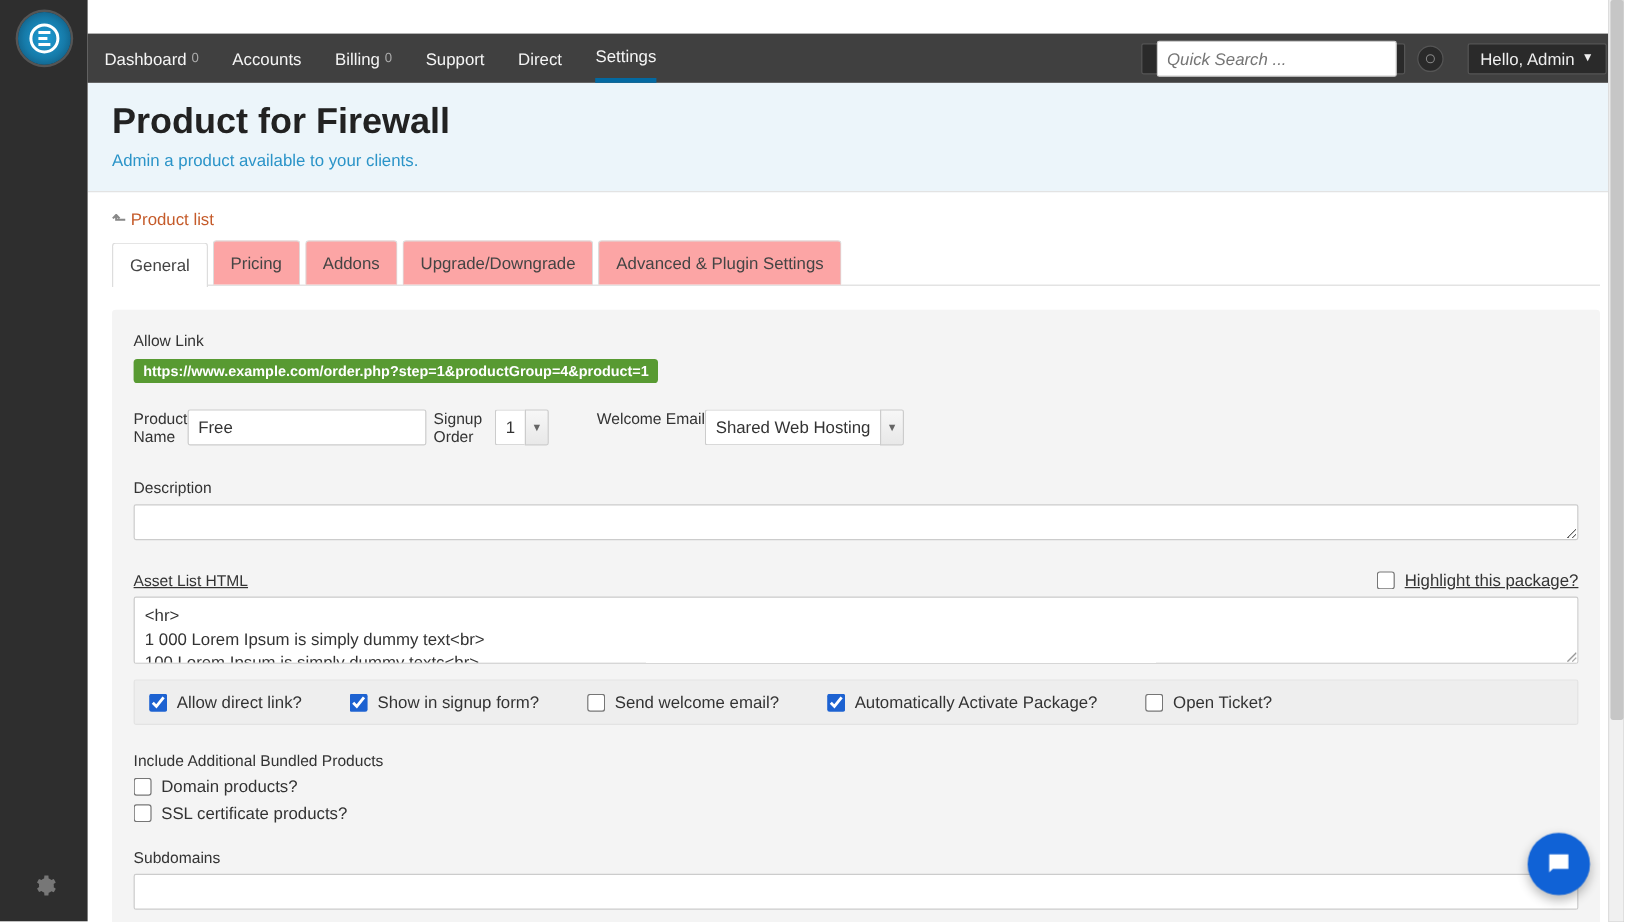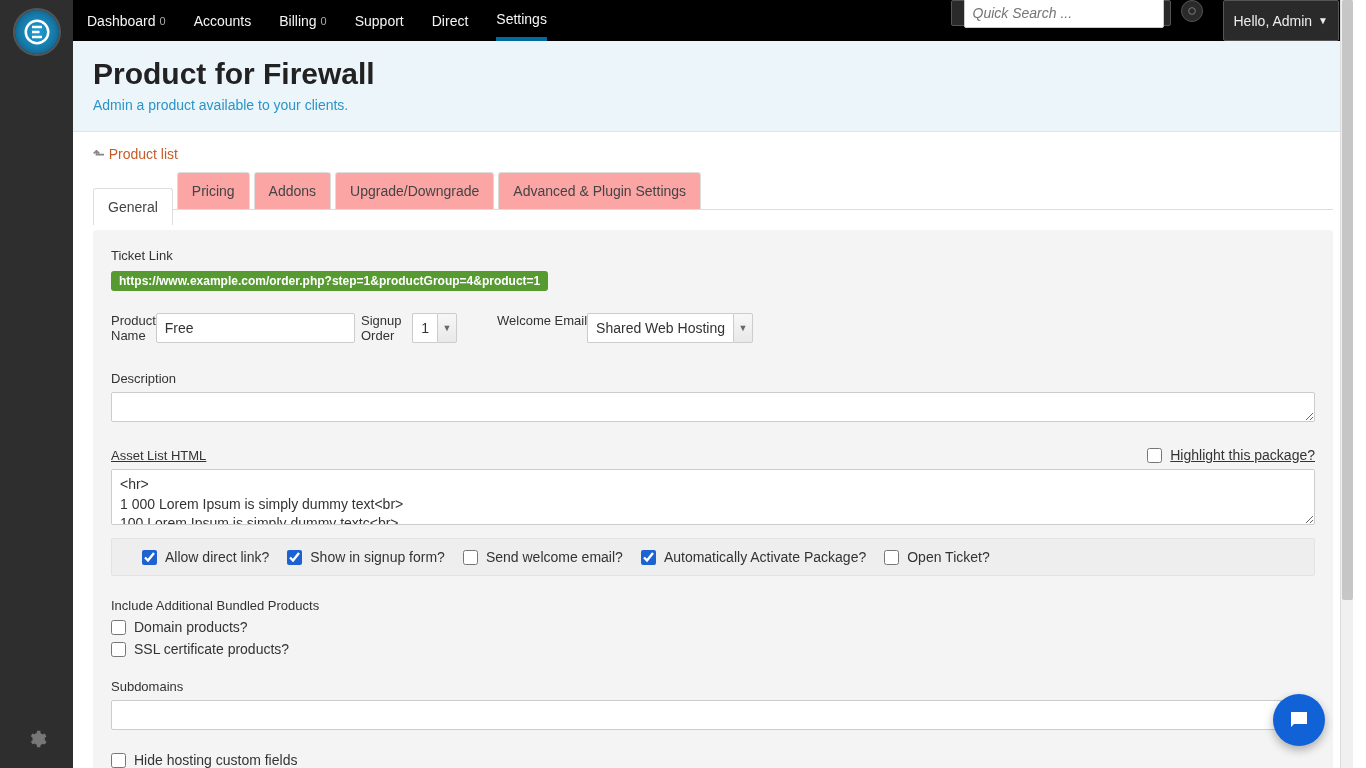--- a/index.html
+++ b/index.html
@@ -3,21 +3,21 @@
 <meta charset="utf-8">
 <style>
 * { box-sizing: border-box; margin: 0; padding: 0; }
 body { font-family: "Segoe UI", Arial, sans-serif; font-size: 14px; background: #fff; color: #333; overflow: hidden; }
 .app { display: flex; height: 768px; width: 1353px; position: relative; }
 .left-rail { width: 73px; background: #2e2e2e; display: flex; flex-direction: column; align-items: center; padding-top: 10px; position: relative; }
 .logo { width: 44px; height: 44px; border-radius: 50%; background: radial-gradient(circle at 50% 50%, #1f9ed8 0%, #167aa8 55%, #0d486a 100%); display: flex; align-items: center; justify-content: center; color: #fff; font-size: 22px; font-weight: bold; box-shadow: 0 0 0 2px #555; }
 .logo svg { width: 30px; height: 30px; }
 .gear-btn { position: absolute; bottom: 14px; color: #777; font-size: 20px; cursor: pointer; }
 .main { flex: 1; display: flex; flex-direction: column; }
-.topbar { height: 41px; background: #000000; display: flex; padding: 0 14px; color: #eee; font-size: 14px; }
+.topbar { height: 41px; background: #404040; display: flex; align-items: center; padding: 0 14px; color: #eee; font-size: 14px; margin-top: 28px; }
 .topnav { display: flex; gap: 28px; align-items: center; }
 .topnav a { color: #f5f5f5; text-decoration: none; display: flex; align-items: center; gap: 4px; padding: 10px 0; }
 .topnav a.active { border-bottom: 4px solid #0369a1; }
 .badge0 { font-size: 11px; color: #aaa; }
 .spacer { flex: 1; }
 .search-wrap { display: flex; align-items: center; background: #2a2a2a; border: 1px solid #555; border-radius: 2px; padding: 2px 6px; width: 220px; height: 26px; }
 .search-wrap svg { width: 14px; height: 14px; fill: #888; margin-right: 6px; }
 .search-wrap input { background: transparent; border: none; color: #bbb; font-style: italic; font-size: 13px; outline: none; flex: 1; }
 .round-btn { width: 22px; height: 22px; border-radius: 50%; background: #2a2a2a; border: 1px solid #555; margin-left: 10px; display:flex; align-items:center; justify-content:center;}
 .round-btn svg{width:10px;height:10px;fill:#888;}
@@ -25,37 +25,37 @@
 .hello .caret { font-size: 10px; }
 .page { flex: 1; overflow-y: auto; background: #fff; }
 .page-header { background: #ecf5fa; padding: 16px 20px 18px; border-bottom: 1px solid #e3e3e3; }
 .page-header h1 { font-size: 30px; font-weight: 600; color: #222; }
 .page-header .sub { color: #2b94c8; font-size: 14px; margin-top: 6px; }
 .crumb-row { padding: 14px 20px 0; }
 .crumb { color: #c55b2a; font-size: 14px; }
 .crumb .up { color: #888; margin-right: 4px; font-weight: bold; }
 .tabs { display: flex; margin: 10px 20px 0; border-bottom: 1px solid #ddd; }
 .tab { padding: 10px 14px; background: #fca5a5; border: 1px solid #ddd; border-bottom: none; margin-right: 4px; color: #444; font-size: 14px; cursor: pointer; border-radius: 3px 3px 0 0; }
-.tab.active { background: #fff; position: relative; top: 16px; }
+.tab.active { background: #fff; position: relative; top: 2px; }
 .panel { margin: 20px; background: #f4f4f4; border-radius: 3px; padding: 18px; }
 .label { font-size: 13px; color: #333; margin-bottom: 6px; display: block; }
 .pill-link { display: inline-block; background: #589a32; color: #fff; font-size: 12px; font-weight: 600; padding: 3px 8px; border-radius: 3px; margin-top: 2px; }
 .row { display: flex; gap: 40px; margin-top: 22px; }
 .col { display: flex; flex-direction: row; }
 input[type=text], select, textarea { border: 1px solid #ccc; border-radius: 2px; padding: 5px 8px; font-size: 14px; font-family: inherit; background: #fff; color: #333; }
 input[type=text] { height: 30px; }
 .select-wrap { position: relative; display: flex; }
 .select-display { flex: 1; border: 1px solid #ccc; border-right: none; padding: 5px 8px; background: #fff; height: 30px; display: flex; align-items: center; border-radius: 2px 0 0 2px; }
 .select-caret { width: 20px; height: 30px; background: linear-gradient(#f7f7f7,#e8e8e8); border: 1px solid #ccc; display: flex; align-items: center; justify-content: center; font-size: 9px; color: #666; border-radius: 0 2px 2px 0; }
 .block { margin-top: 22px; }
 textarea { width: 100%; resize: both; }
 .ta-desc { height: 30px; background:#fff; }
 .asset-header { display: flex; justify-content: space-between; align-items: center; text-decoration: underline; }
 .ta-asset { height: 56px; overflow-y: scroll; line-height: 1.4; color:#333; }
-.check-row { display: flex; gap: 18px; background: #eeeeee; border:1px solid #e3e3e3; padding: 10px 30px; margin-top: 10px; border-radius:2px;}
+.check-row { display: flex; gap: 40px; background: #eeeeee; border:1px solid #e3e3e3; padding: 10px 12px; margin-top: 10px; border-radius:2px;}
 .chk { display: flex; align-items: center; gap: 8px; font-size: 14px; }
 .chk input { width: 15px; height: 15px; accent-color: #1d62d1; }
 .chk-v { display:flex; align-items:center; gap:8px; font-size:14px; margin-top:6px;}
 .chk-v input{width:15px;height:15px;}
 .sub-input { width: 100%; height: 30px; }
 .chat-fab { position: absolute; right: 28px; bottom: 22px; width: 52px; height: 52px; border-radius: 50%; background: #1062d6; display: flex; align-items: center; justify-content: center; box-shadow: 0 4px 10px rgba(0,0,0,.3); cursor: pointer; }
 .chat-fab svg { width: 24px; height: 24px; fill: #fff; }
 .vscroll { position:absolute; right:0; top:0; width:13px; height:768px; background:#f0f0f0; border-left:1px solid #ddd;}
 .vscroll .thumb{ position:absolute; top:0; left:1px; width:11px; height:600px; background:#c6c6c6; border-radius:2px;}
 </style>
@@ -132,21 +132,21 @@
       <div class="tabs">
         <div class="tab active">General</div>
         <div class="tab">Pricing</div>
         <div class="tab">Addons</div>
         <div class="tab">Upgrade/Downgrade</div>
         <div class="tab">Advanced &amp; Plugin Settings</div>
       </div>
 
       <div class="panel">
 
-        <span class="label">Ticket Link</span>
+        <span class="label">Allow Link</span>
         <span class="pill-link">https://www.example.com/order.php?step=1&amp;productGroup=4&amp;product=1</span>
 
         <div class="row">
           <div class="col" style="width:210px">
             <span class="label">Product Name</span>
             <input type="text" value="Free" style="">
           </div>
           <div class="col" style="width:96px">
             <span class="label">Signup Order</span>
             <div class="select-wrap">

